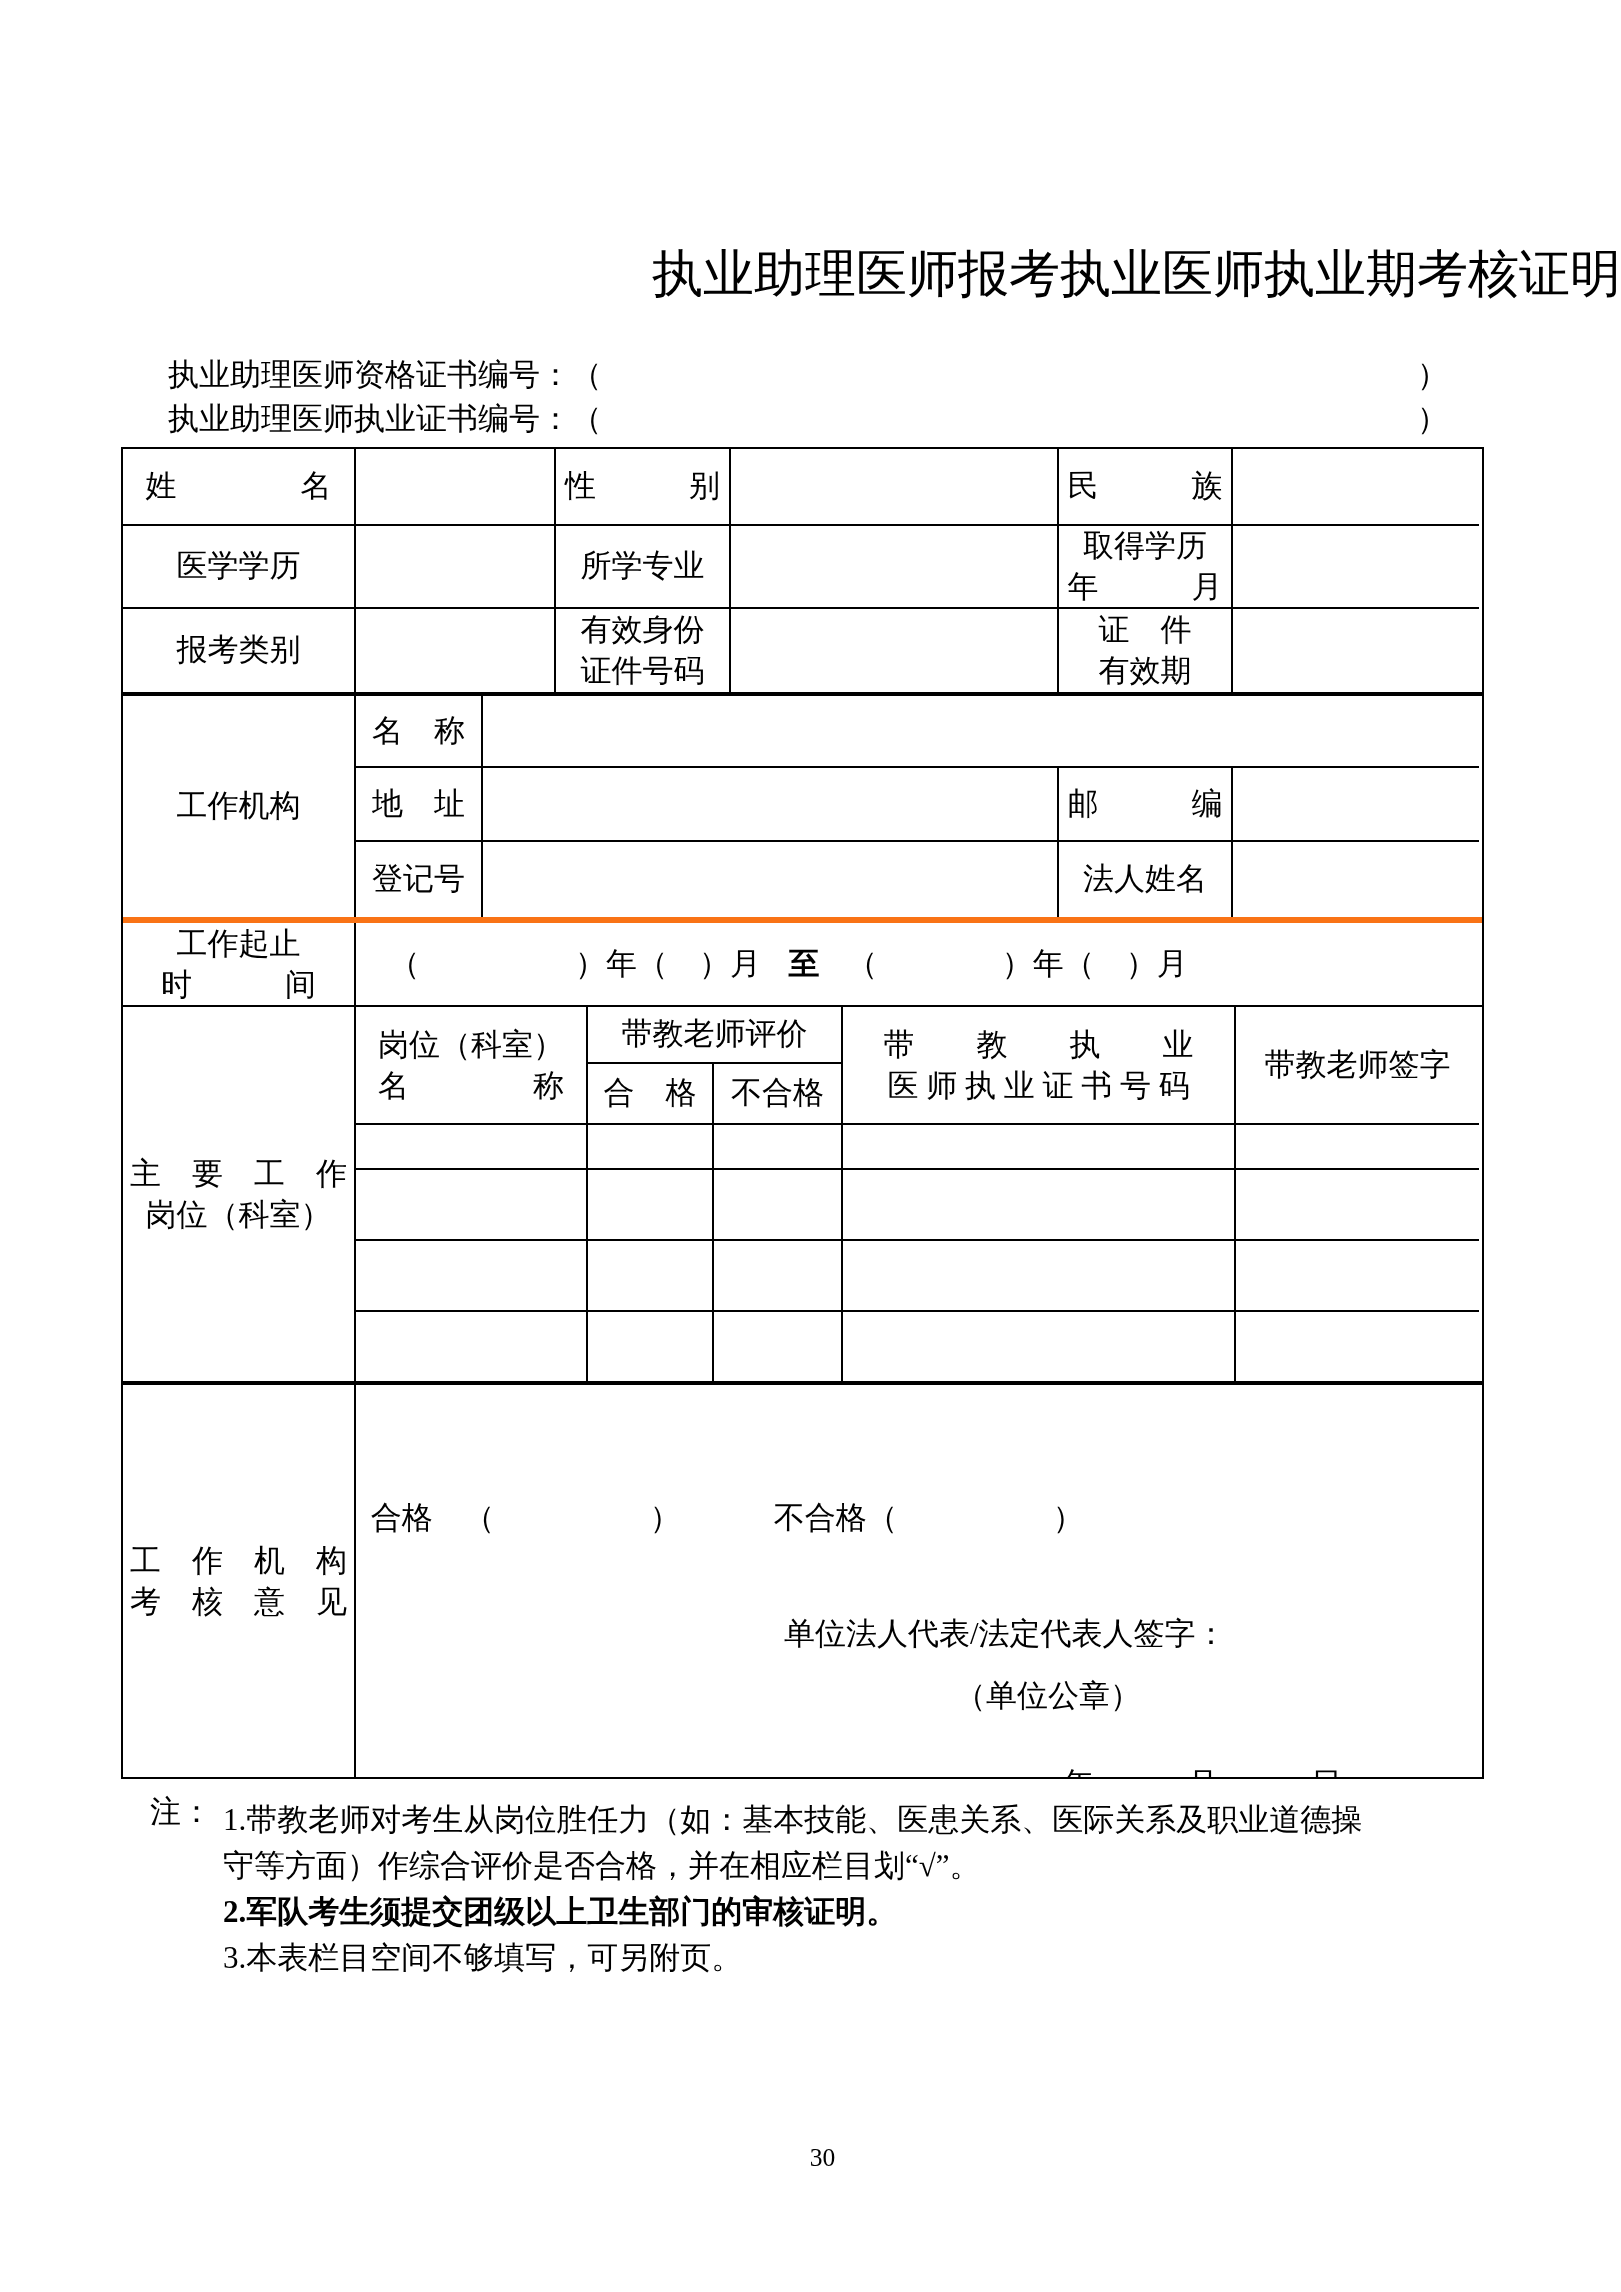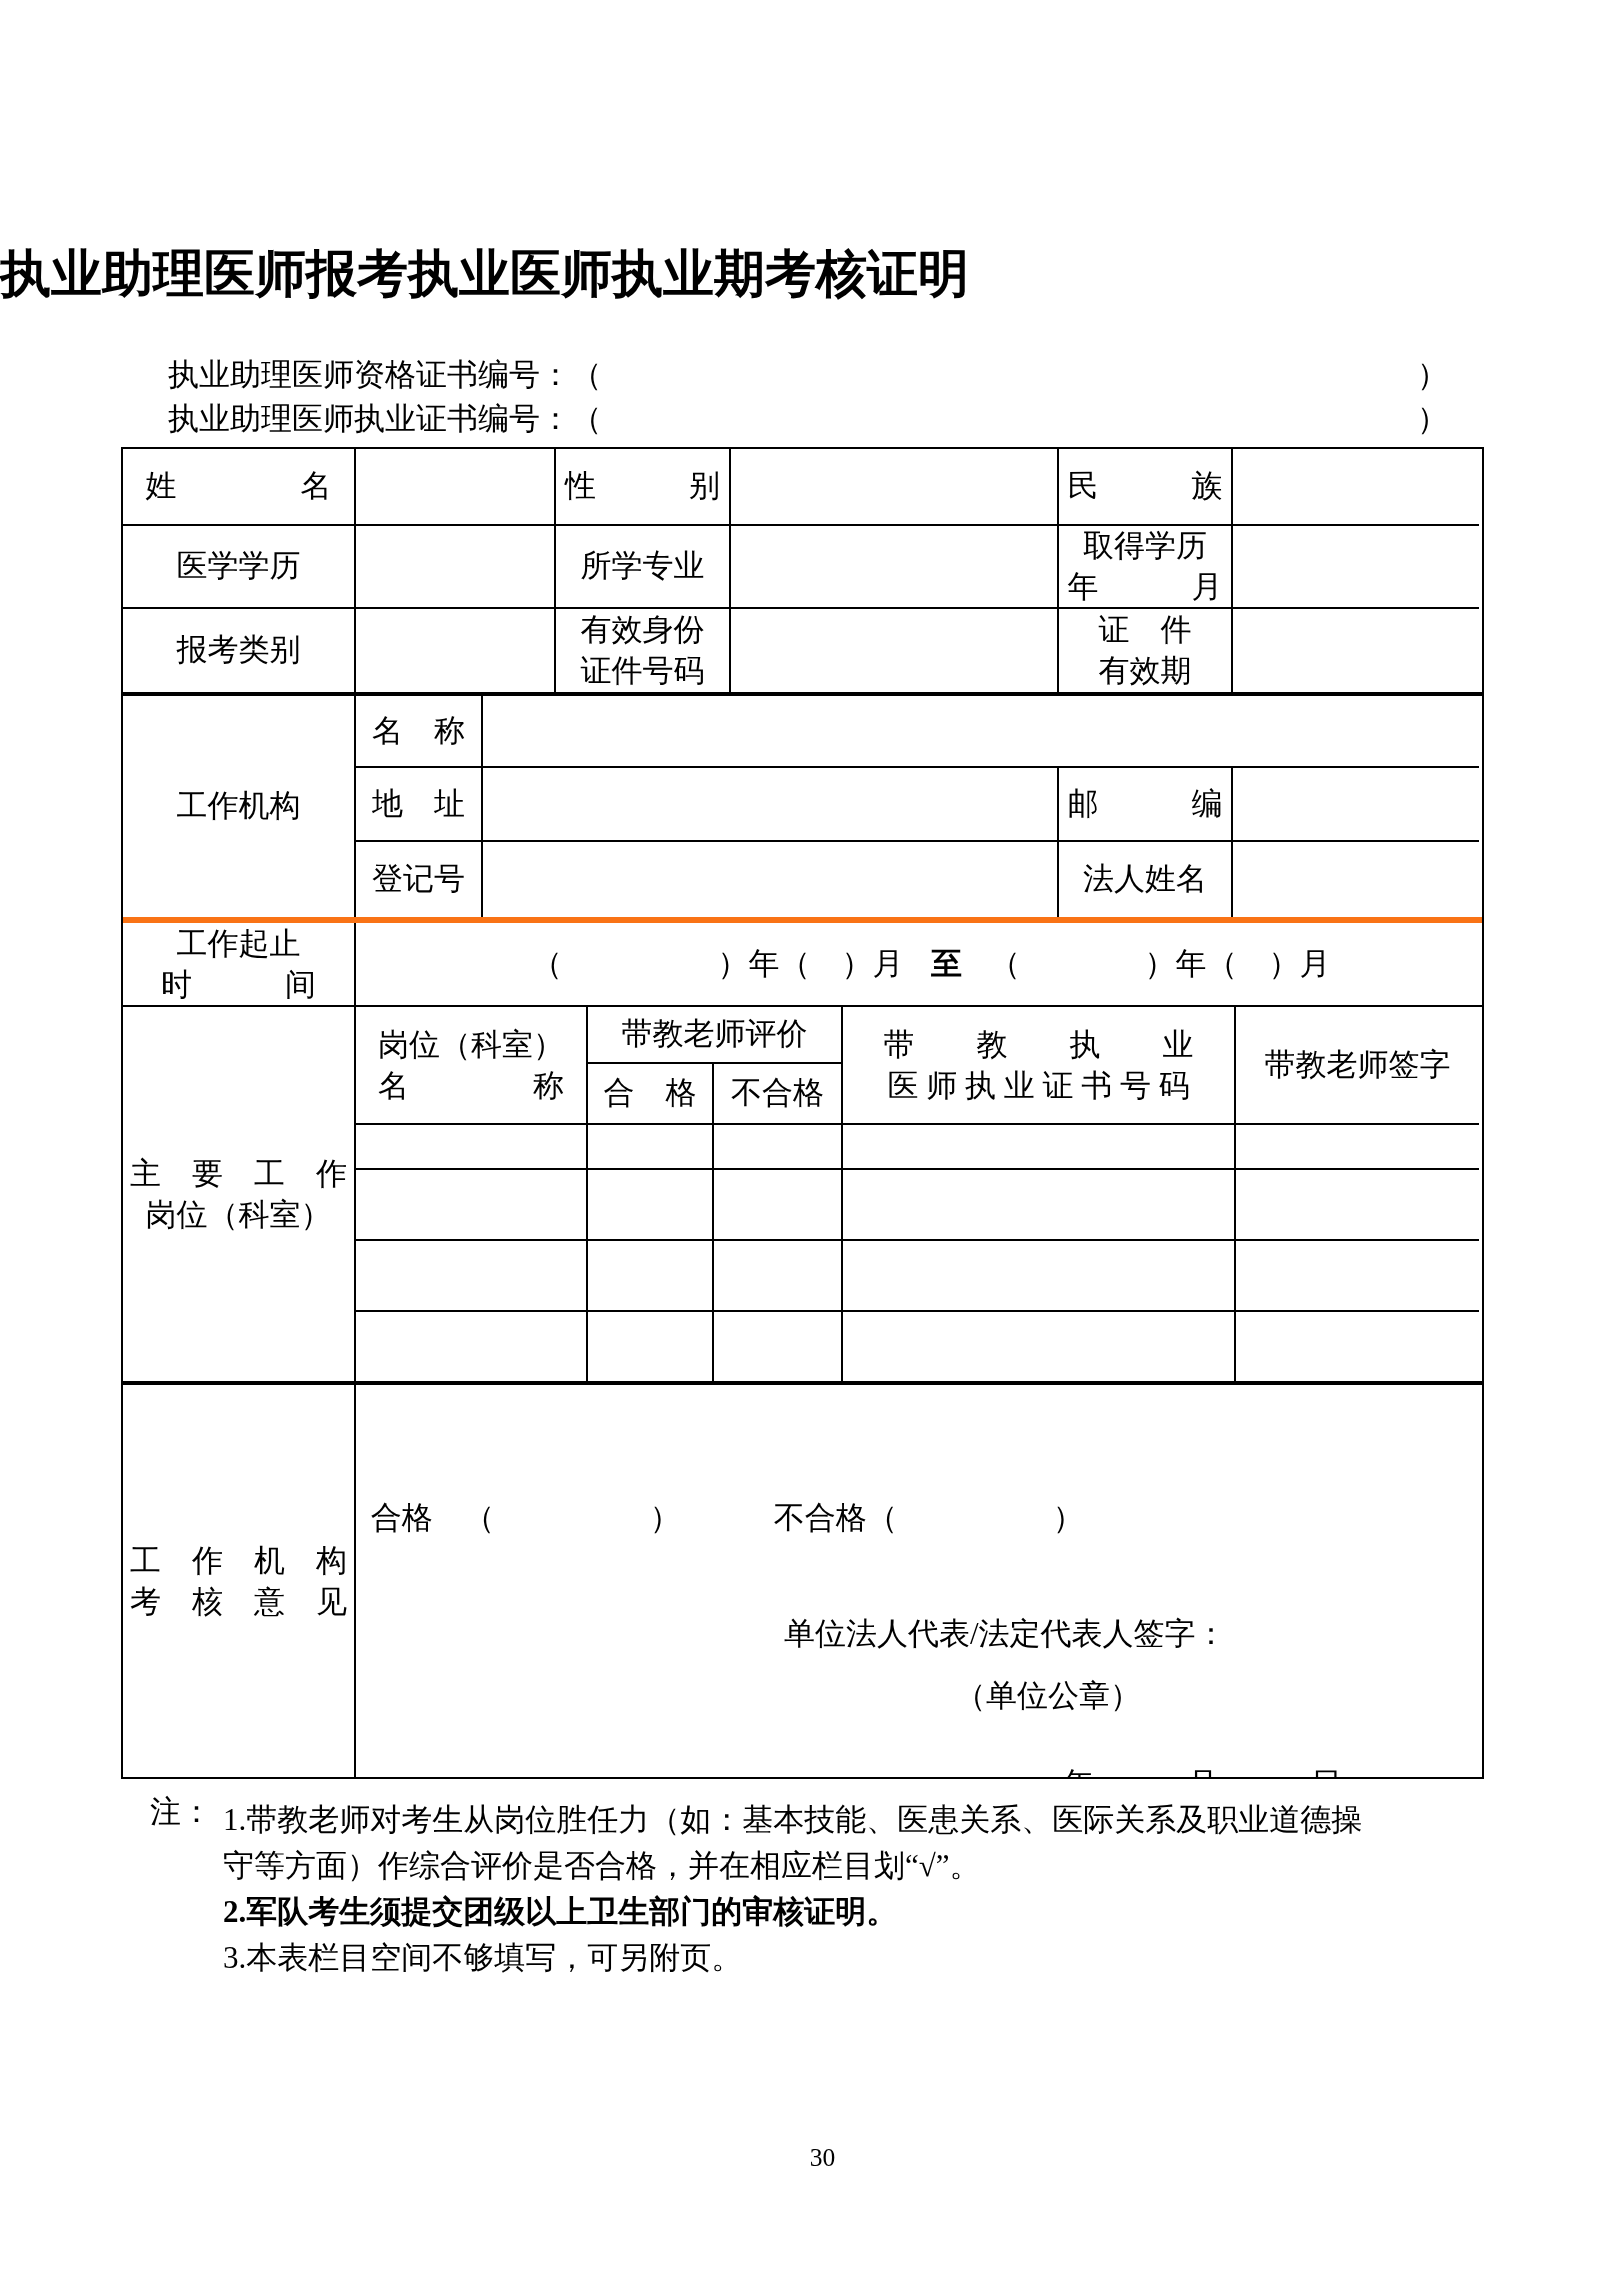--- a/index.html
+++ b/index.html
@@ -4,22 +4,22 @@
 <style>
   * { box-sizing: border-box; margin: 0; padding: 0; }
   html,body { background:#fff; }
   body {
     width: 1621px; height: 2293px; position: relative;
     color: #000; background: #fff;
     font-family: "Liberation Serif", "DejaVu Serif", serif;
     font-size: 31px; overflow: hidden;
   }
   .title {
-    padding-top: 245px; text-align: left;
-    font-size: 51px; font-weight: bold; line-height: 59px;
+    padding-top: 245px; text-align: right;
+    font-size: 51px; font-weight: normal; line-height: 59px;
   }
   .certs { width: 1280px; margin: 49px 0 0 168px; }
   .cert-line { display: flex; justify-content: space-between; line-height: 44px; }
 
   .tbl { width: 1363px; margin: 5.9px 0 0 121px; border: 2.9px solid #000; }
   .grid { display: grid; }
   .s1 { grid-template-columns: 233px 200px 175px 328px 174px 246px;
         grid-template-rows: 77px 83px 83px; border-bottom: 4.9px solid #000; }
   .s2 { grid-template-columns: 233px 127px 576px 174px 246px;
         grid-template-rows: 72px 74px 75px; }
@@ -28,21 +28,21 @@
   .s4 { grid-template-columns: 233px 232px 126px 129px 393px 243px;
         grid-template-rows: 57px 61px 45px 71px 71px 69px; border-bottom: 4.9px solid #000; }
   .s5 { grid-template-columns: 233px 1124px; grid-template-rows: 392px; }
 
   .c { display: flex; align-items: center; justify-content: center; text-align: center;
        border-right: 2px solid #000; border-bottom: 2px solid #000; overflow: hidden; }
   .nr { border-right: none; }
   .nb { border-bottom: none; }
   .two > div { line-height: 41px; }
 
-  .period-content { justify-content: center; padding-left: 26px; }
+  .period-content { justify-content: flex-start; padding-left: 33px; }
   .zhi { font-weight: bold; margin: 0 27.4px; }
 
   .assess-content { display: block; text-align: left; margin-top: 36px; }
   .assess-content .result { margin: 74px 0 0 14.7px; line-height: 45px; }
   .assess-content .sign   { margin: 71px 0 0 428px; line-height: 45px; }
   .assess-content .seal   { margin: 17.6px 0 0 599px; line-height: 45px; }
   .assess-content .date   { margin: 43px 0 0 707px; line-height: 45px; }
 
   .notes { display: flex; margin: 9.8px 0 0 121px; line-height: 46px; }
   .notes-prefix { width: 102px; padding-left: 29px; flex: none; }

